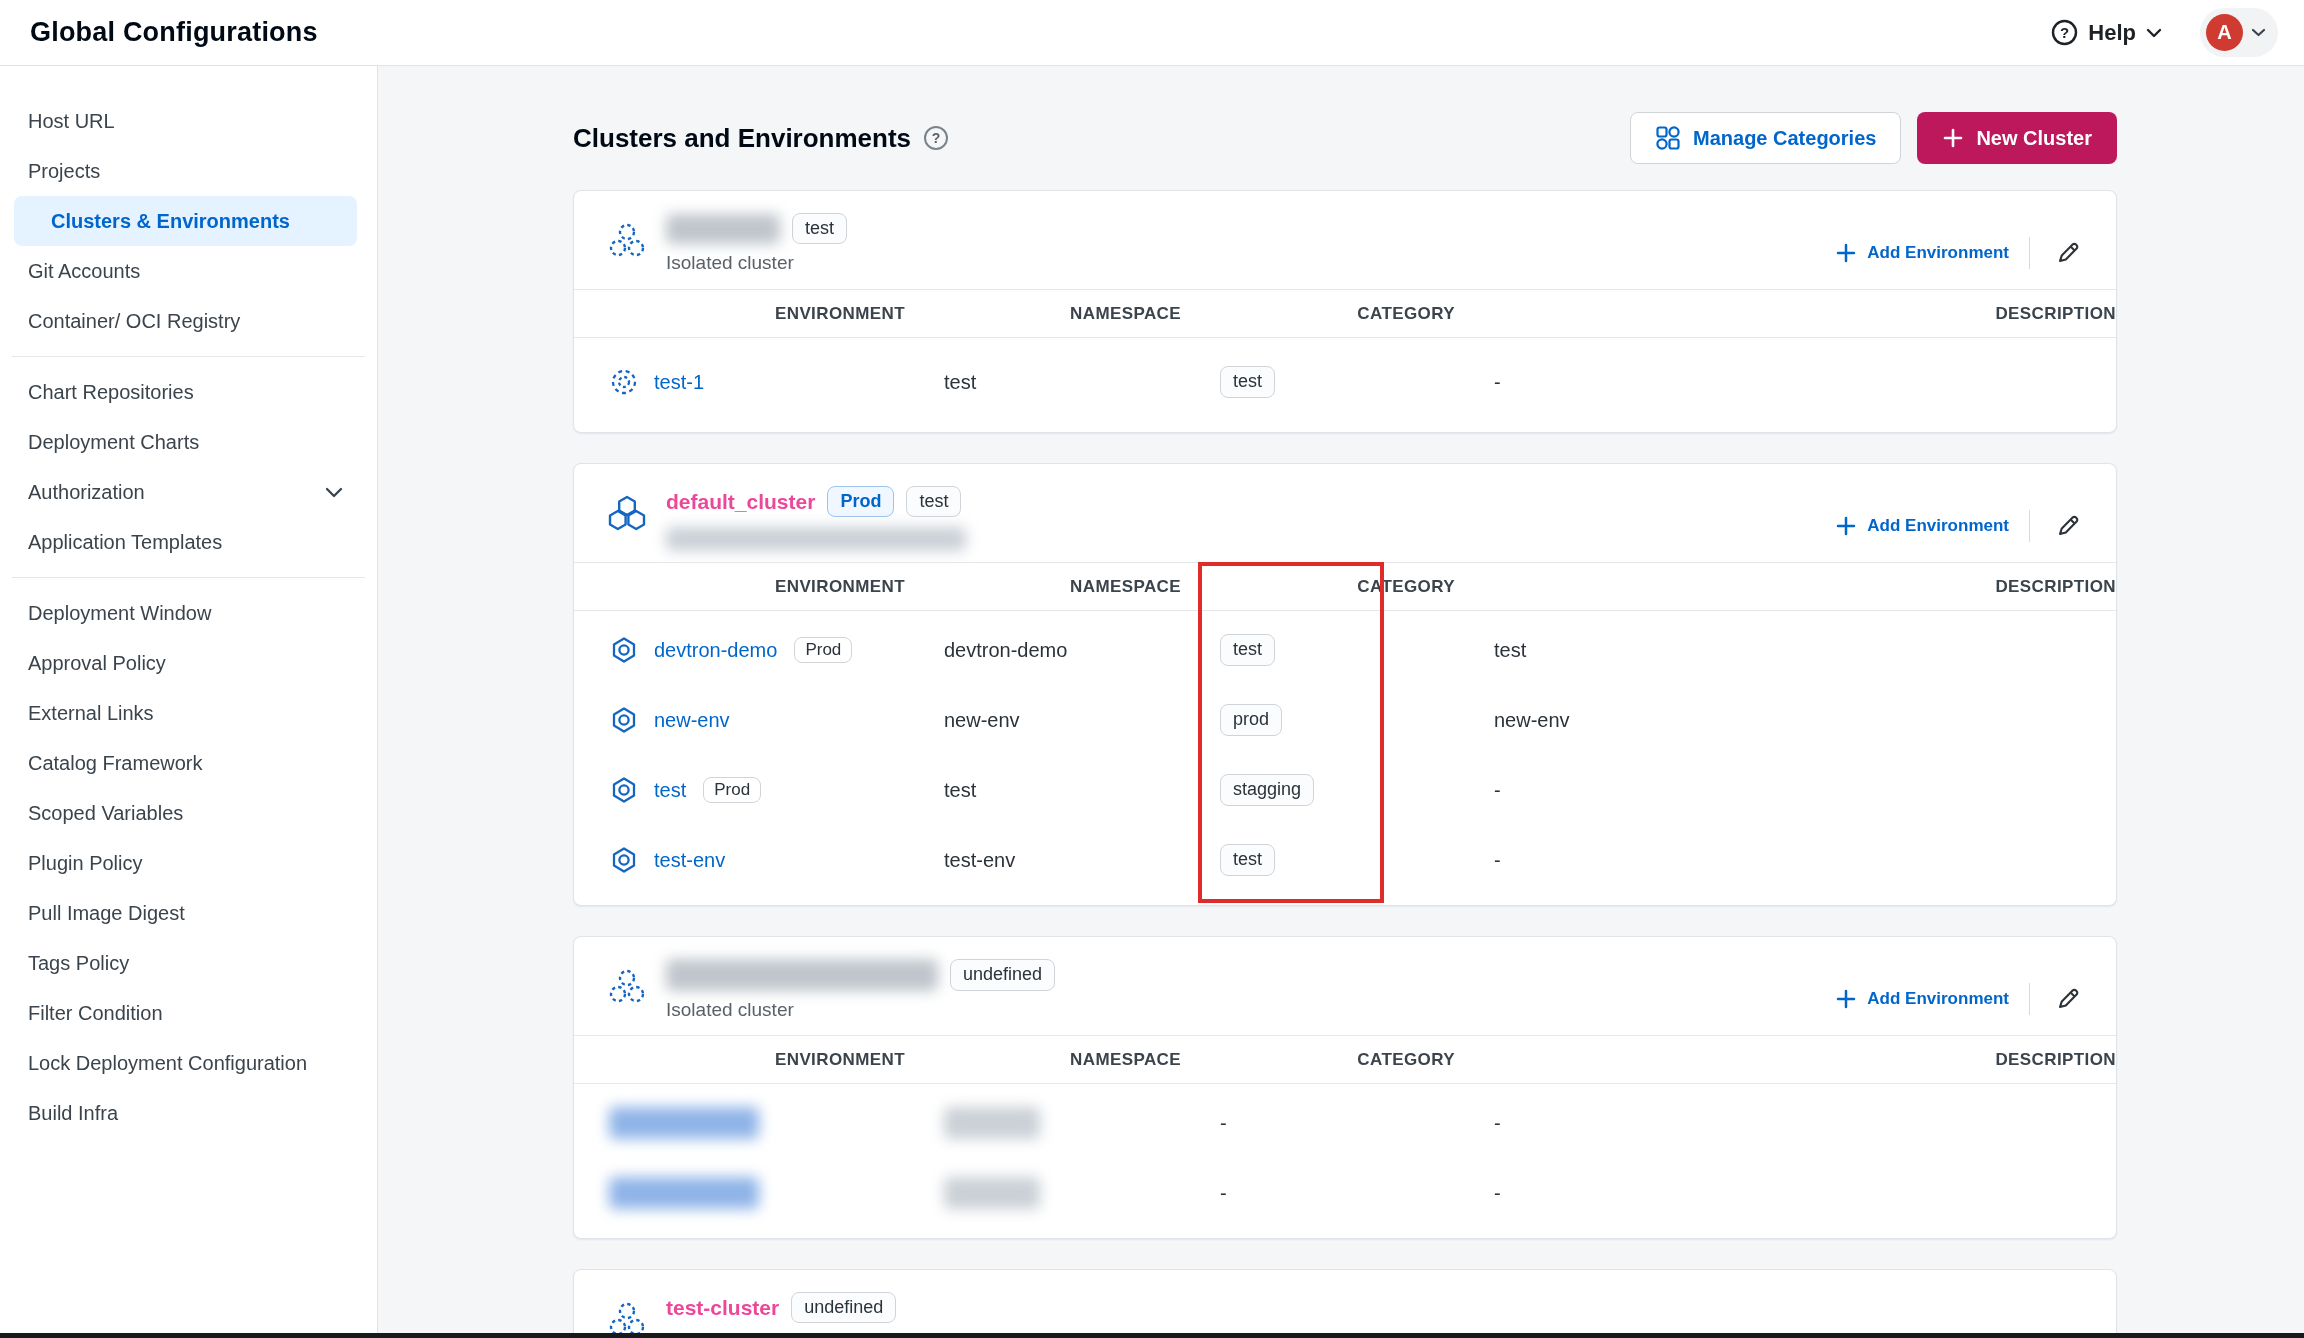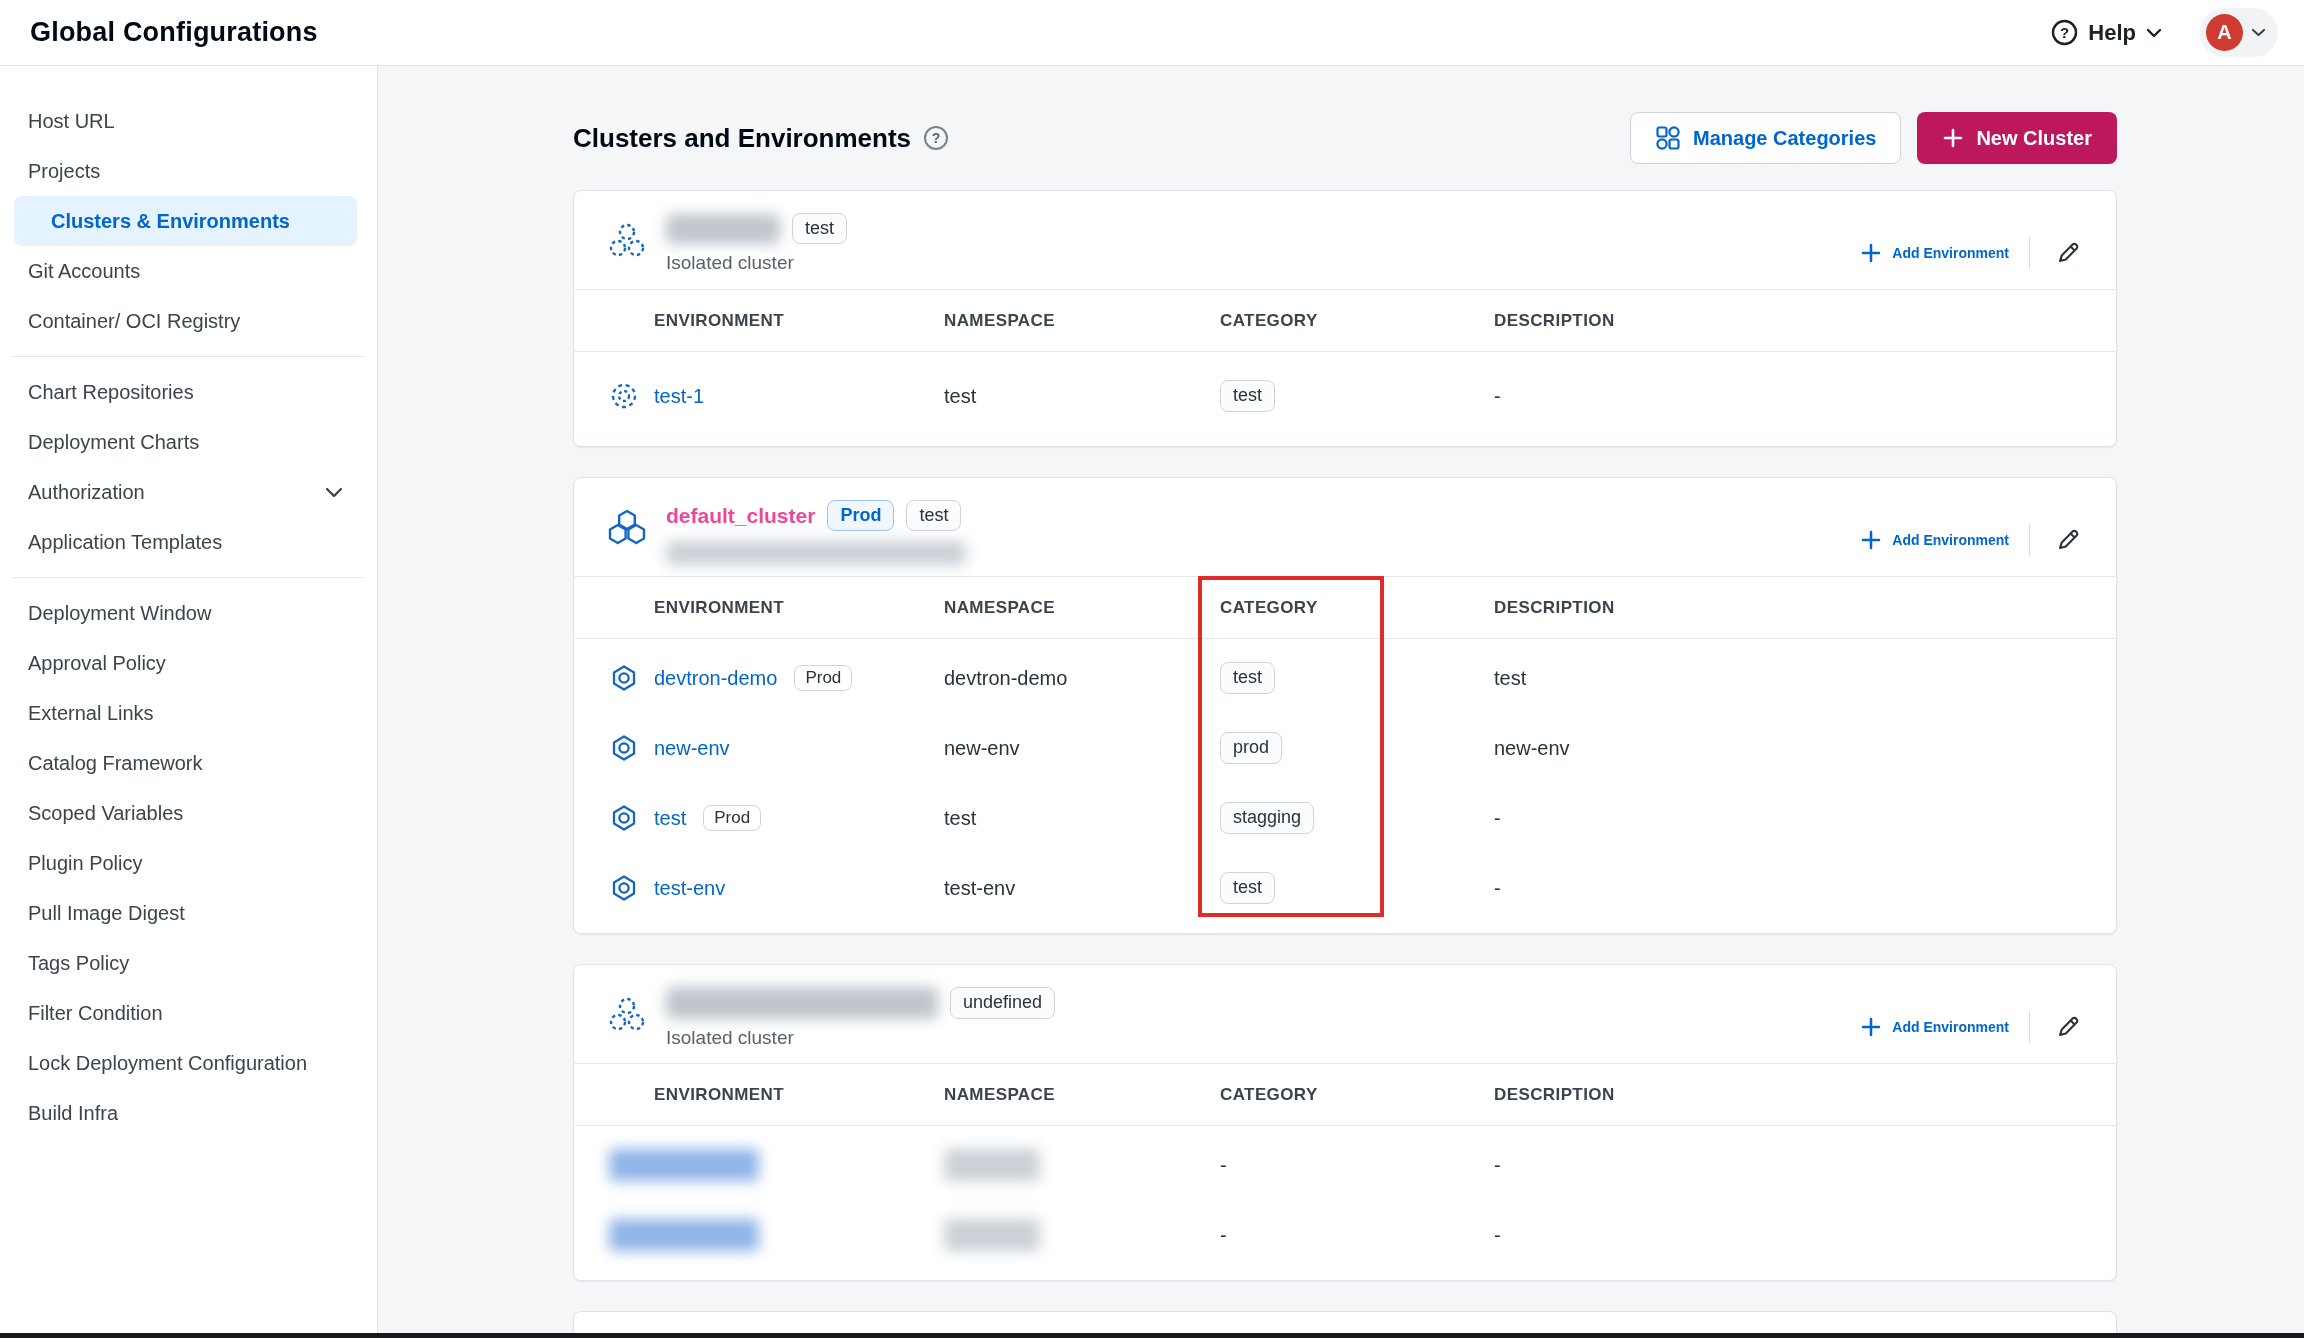--- a/index.html
+++ b/index.html
@@ -39,25 +39,25 @@
   .card.gap-lg { margin-top:10px; }
   .card-head { display:flex; align-items:flex-start; padding:22px 30px 0 30px; min-height:98px; }
   .cluster-icon { width:46px; height:46px; margin:6px 16px 0 0; flex:none; display:flex; align-items:center; justify-content:center; }
   .cluster-meta { display:flex; flex-direction:column; }
   .cluster-name-row { display:flex; align-items:center; gap:12px; }
   .cluster-name { font-size:21px; font-weight:700; color:#ec4899; }
   .cluster-sub { font-size:19px; color:#596168; margin-top:8px; }
   .chip { display:inline-flex; align-items:center; border:1px solid #D0D4D9; background:#FBFCFD; border-radius:8px; padding:3px 12px; font-size:18px; color:#2A323A; line-height:1.3; }
   .chip.blue { background:#F0F7FF; border-color:#9EC4EC; color:#0066CC; font-weight:600; }
   .head-right { margin-left:auto; display:flex; align-items:center; height:52px; margin-top:14px; }
-  .add-env { display:flex; align-items:center; gap:10px; color:#0066CC; font-size:14px; font-weight:600; cursor:pointer; white-space:nowrap; }
+  .add-env { display:flex; align-items:center; gap:10px; color:#0066CC; font-size:17px; font-weight:600; cursor:pointer; white-space:nowrap; }
   .head-vdiv { width:1px; height:32px; background:#D6DADE; margin:0 20px; }
   .edit-btn { display:flex; align-items:center; justify-content:center; width:36px; height:36px; cursor:pointer; }
 
-  .tbl-head { display:grid; grid-template-columns:290px 276px 274px 1fr; padding-left:80px; height:63px; align-items:center; border-top:1px solid #E5E8EB; border-bottom:1px solid #E5E8EB; }
+  .tbl-head { display:grid; grid-template-columns:290px 276px 274px 1fr; padding-left:41px; height:49px; align-items:center; border-top:1px solid #E5E8EB; border-bottom:1px solid #E5E8EB;text-align:right; }
   .tbl-head .th { font-size:17px; font-weight:700; letter-spacing:.4px; color:#3B444C; }
   .rowset { padding:4px 0 10px 0; }
   .env-row { display:grid; grid-template-columns:335px 276px 274px 1fr; padding-left:35px; min-height:70px; align-items:center; }
   .env-row.tall { min-height:80px; }
   .env-cell1 { display:flex; align-items:center; gap:15px; }
   .env-link { font-size:20px; color:#0066CC; cursor:pointer; }
   .cell-text { font-size:20px; color:#2A323A; }
   .badge-prod { border:1px solid #D0D4D9; border-radius:8px; padding:2px 10px; font-size:17px; color:#2A323A; background:#fff; margin-left:2px; }
 
   

